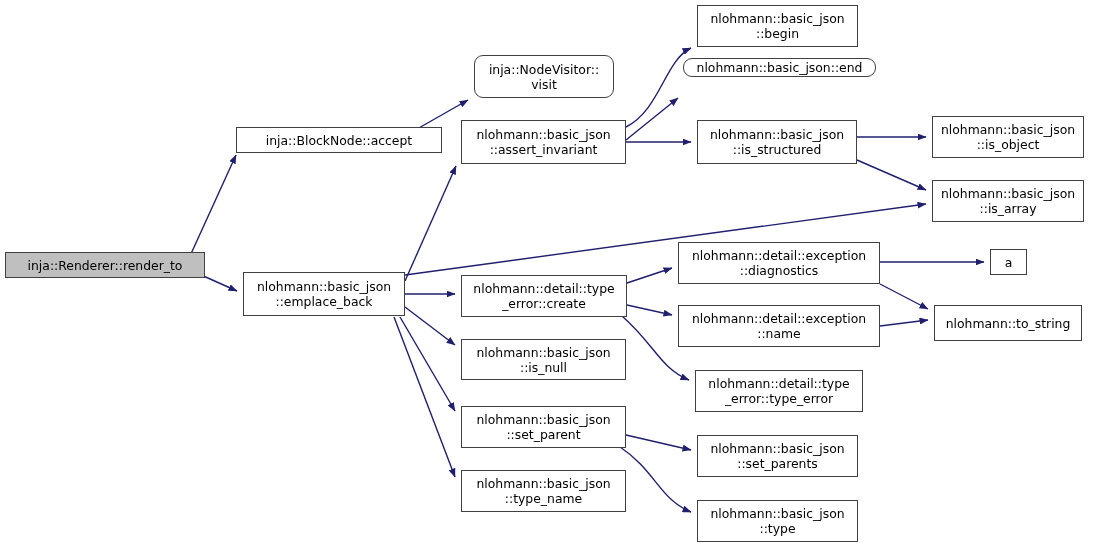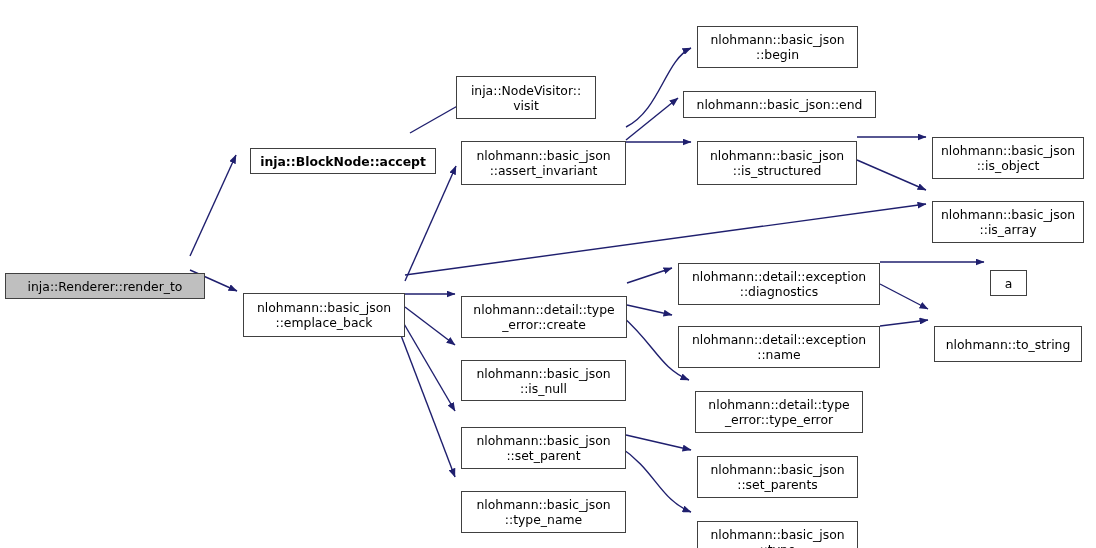--- a/index.html
+++ b/index.html
@@ -31,21 +31,20 @@
     justify-content: center;
     text-align: center;
     background: #ffffff;
     border: 1px solid #404040;
     color: #000000;
     font-size: 12.4px;
     line-height: 15px;
     letter-spacing: 0px;
     white-space: pre-line;
     padding: 0 3px;
-    margin-top: 21px;
   }
   .node.current {
     background: #bfbfbf;
     border-color: #404040;
   }
 </style>
 </head>
 <body>
 
 <div id="canvas">
@@ -75,38 +74,38 @@
         <path d="M 622,316 C 655,345 660,368 689,380" fill="none" stroke="#1f1f6e" stroke-width="1.4" marker-end="url(#arrowhead)"></path>
         <path d="M 880,262 L 984,262" fill="none" stroke="#1f1f6e" stroke-width="1.4" marker-end="url(#arrowhead)"></path>
         <path d="M 880,284 L 928,309" fill="none" stroke="#1f1f6e" stroke-width="1.4" marker-end="url(#arrowhead)"></path>
         <path d="M 880,326 L 928,320" fill="none" stroke="#1f1f6e" stroke-width="1.4" marker-end="url(#arrowhead)"></path>
         <path d="M 626,435 L 691,450" fill="none" stroke="#1f1f6e" stroke-width="1.4" marker-end="url(#arrowhead)"></path>
         <path d="M 620,447 C 655,470 660,500 691,512" fill="none" stroke="#1f1f6e" stroke-width="1.4" marker-end="url(#arrowhead)"></path>
       </g>
   </svg>
   <div id="nodes-group">
       <div class="node current" style="left: 5px; top: 252px; width: 200px; height: 26px;">inja::Renderer::render_to</div>
-      <div class="node" style="left: 250px; top: 127px; width: 186px; height: 26px; font-weight: bold;">inja::BlockNode::accept</div>
+      <div class="node" style="left: 236px; top: 127px; width: 206px; height: 26px;">inja::BlockNode::accept</div>
       <div class="node" style="left: 243px; top: 272px; width: 162px; height: 44px;">nlohmann::basic_json
 ::emplace_back</div>
-      <div class="node" style="left: 456px; top: 55px; width: 140px; height: 43px;">inja::NodeVisitor::
+      <div class="node" style="left: 474px; top: 55px; width: 140px; height: 43px; border-radius: 9px;">inja::NodeVisitor::
 visit</div>
       <div class="node" style="left: 461px; top: 120px; width: 165px; height: 44px;">nlohmann::basic_json
 ::assert_invariant</div>
       <div class="node" style="left: 461px; top: 275px; width: 166px; height: 42px;">nlohmann::detail::type
 _error::create</div>
       <div class="node" style="left: 461px; top: 339px; width: 165px; height: 41px;">nlohmann::basic_json
 ::is_null</div>
       <div class="node" style="left: 461px; top: 406px; width: 165px; height: 42px;">nlohmann::basic_json
 ::set_parent</div>
       <div class="node" style="left: 461px; top: 470px; width: 165px; height: 42px;">nlohmann::basic_json
 ::type_name</div>
       <div class="node" style="left: 697px; top: 5px; width: 161px; height: 42px;">nlohmann::basic_json
 ::begin</div>
-      <div class="node" style="left: 683px; top: 70px; width: 193px; height: 27px;">nlohmann::basic_json::end</div>
+      <div class="node" style="left: 683px; top: 58px; width: 193px; height: 19px; border-radius: 9px;">nlohmann::basic_json::end</div>
       <div class="node" style="left: 697px; top: 120px; width: 160px; height: 44px;">nlohmann::basic_json
 ::is_structured</div>
       <div class="node" style="left: 678px; top: 242px; width: 202px; height: 42px;">nlohmann::detail::exception
 ::diagnostics</div>
       <div class="node" style="left: 678px; top: 305px; width: 202px; height: 42px;">nlohmann::detail::exception
 ::name</div>
       <div class="node" style="left: 695px; top: 370px; width: 168px; height: 42px;">nlohmann::detail::type
 _error::type_error</div>
       <div class="node" style="left: 697px; top: 435px; width: 161px; height: 42px;">nlohmann::basic_json
 ::set_parents</div>

